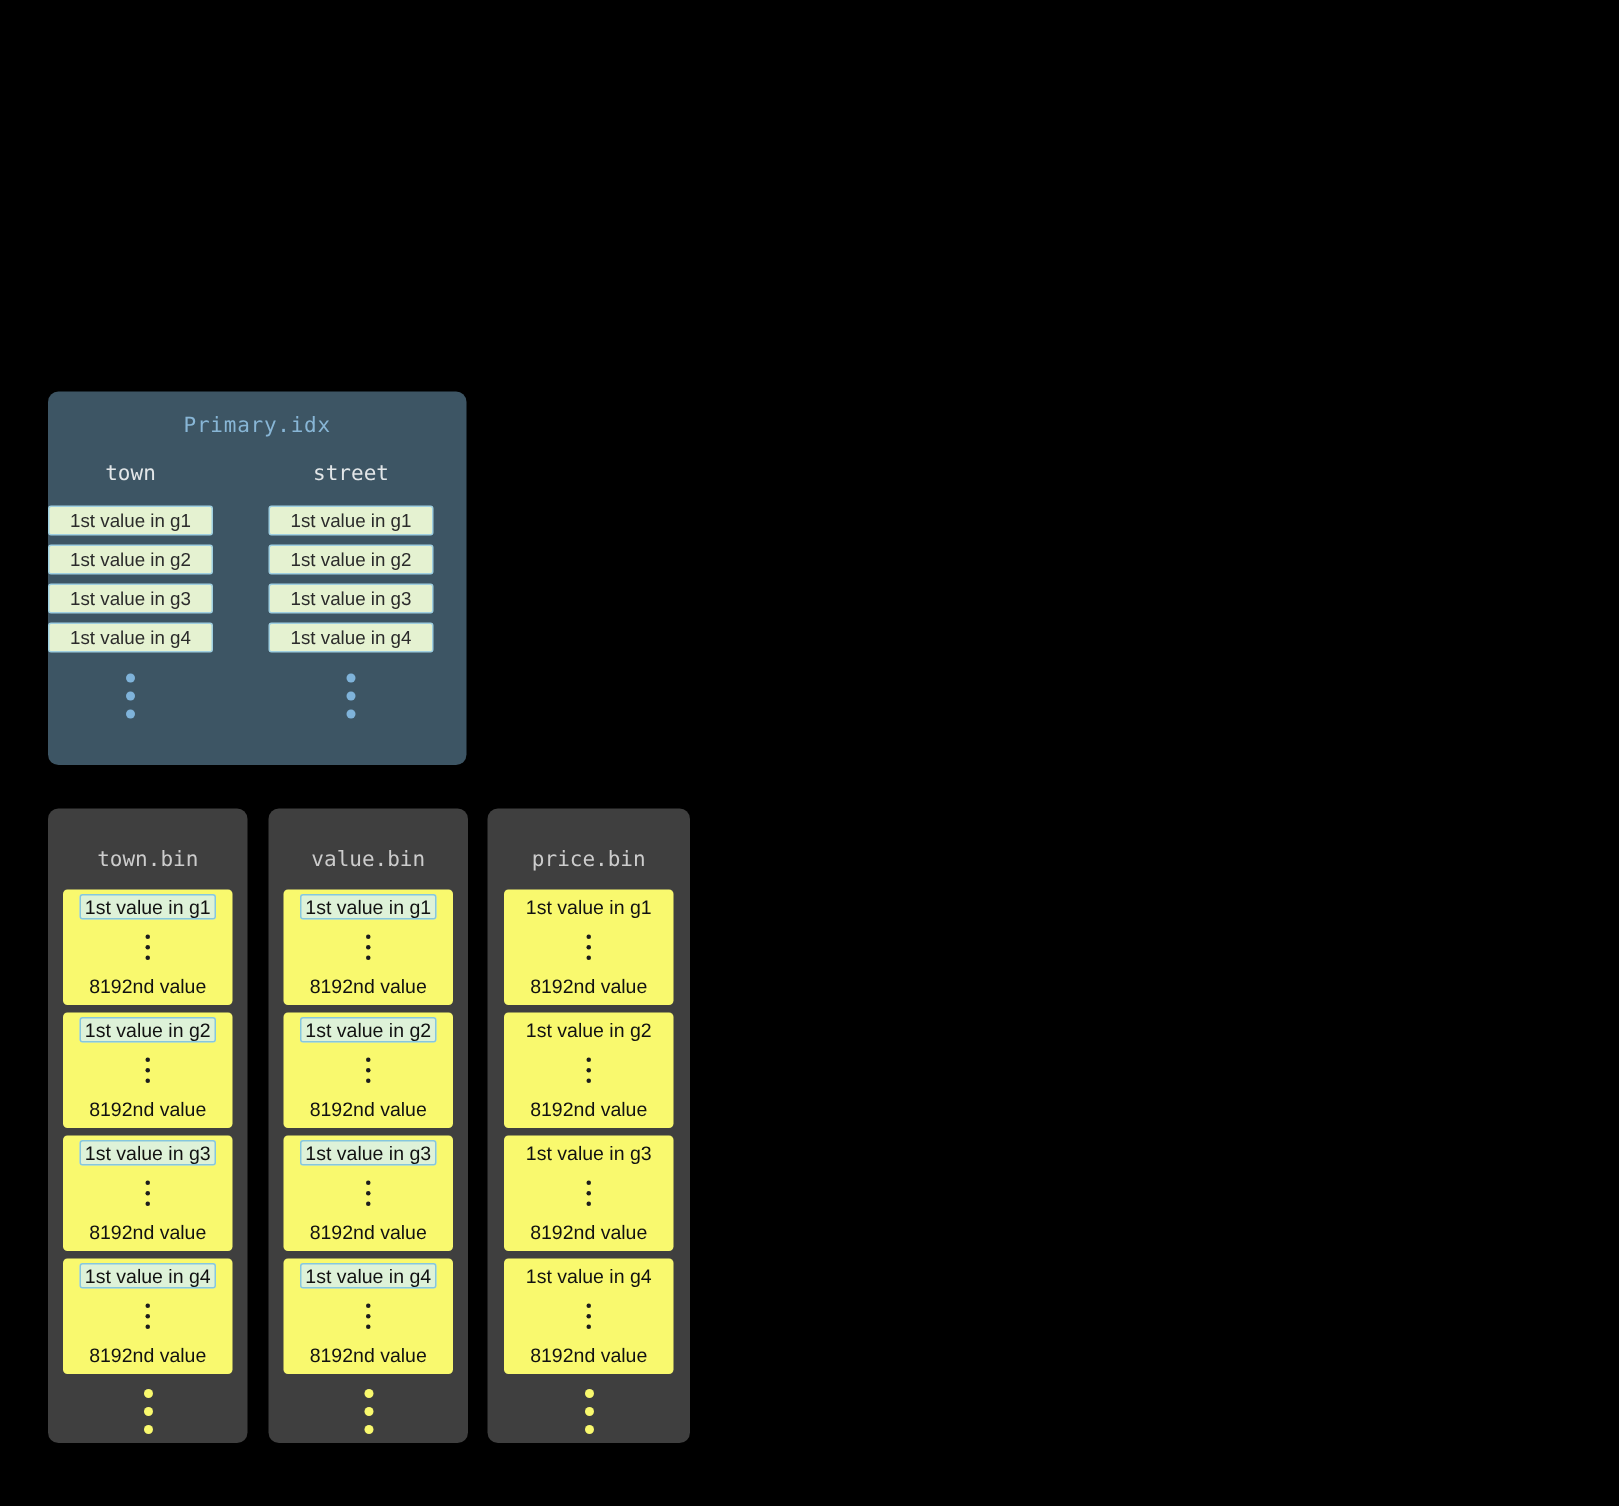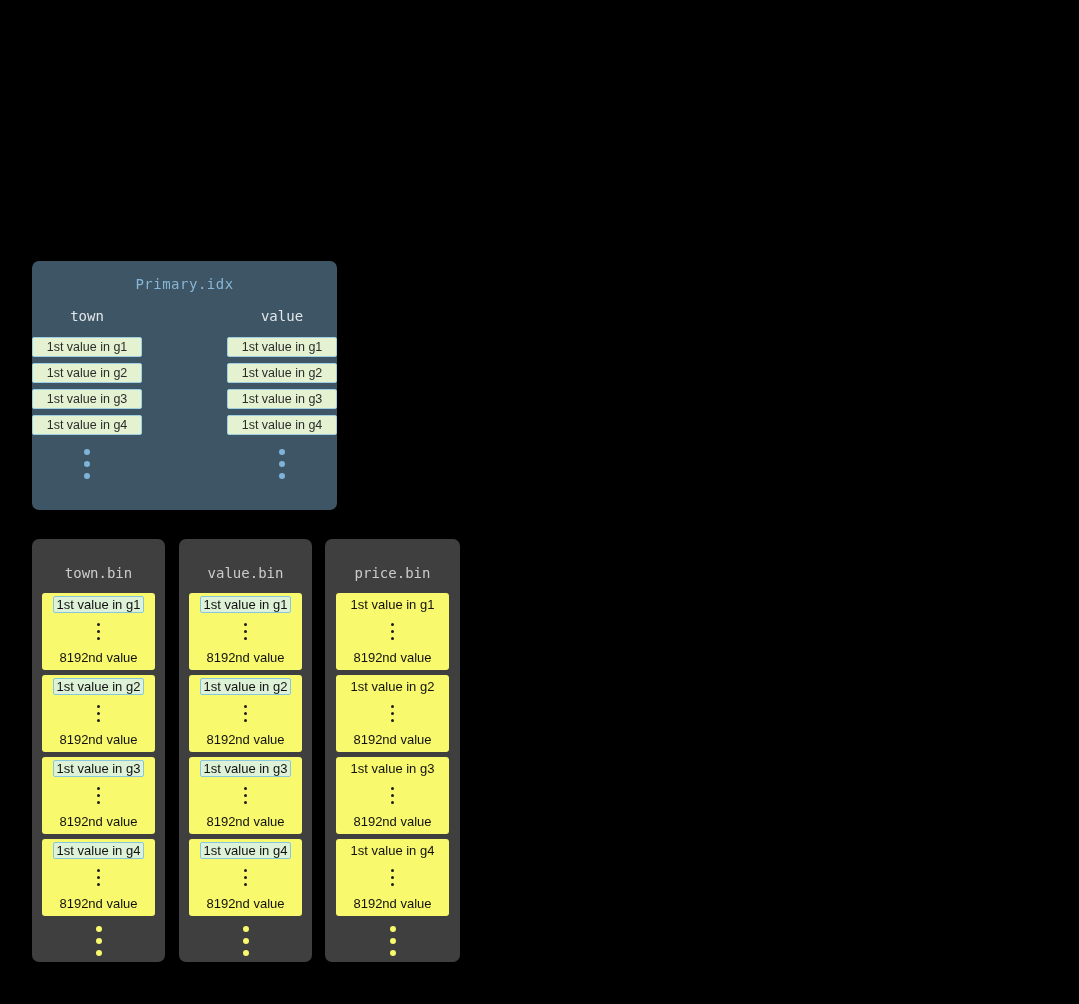--- a/index.html
+++ b/index.html
@@ -8,29 +8,29 @@
     width: 1079px; height: 1004px;
     position: relative;
     font-family: "Liberation Sans", sans-serif;
     overflow: hidden;
   }
   .mono { font-family: "DejaVu Sans Mono", monospace; }
 
   
   .primary-panel {
     position: absolute; left: 32px; top: 261px;
-    width: 305px; height: 249px;
+    width: 279px; height: 249px;
     background: #3d5564; border-radius: 7px;
   }
   .primary-title {
     color: #88b6d6; font-size: 14px; font-weight: normal;
     text-align: center; padding-top: 15px; letter-spacing: 0.5px;
   }
   .primary-columns {
-    display: flex; justify-content: space-between; gap: 37px; margin-top: 16px;
+    display: flex; justify-content: flex-start; gap: 37px; margin-top: 16px;
   }
   .primary-col { display: flex; flex-direction: column; align-items: center; width: 110px; }
   .col-header { font-size: 14px; color: #e2e6e8; margin-bottom: 13px; }
   .index-entry {
     width: 110px; height: 20px; margin-bottom: 6px;
     background: #e5f2d1; border: 1px solid #9fcfe0; border-radius: 2px;
     font-size: 12.5px; color: #2b2b2b;
     display: flex; align-items: center; justify-content: center;
     white-space: nowrap;
   }
@@ -83,21 +83,21 @@
       <div class="index-entry">1st value in g3</div>
       <div class="index-entry">1st value in g4</div>
       <div class="vdots blue-dots">
           <i></i>
           <i></i>
           <i></i>
         </div>
     </div>
 
     <div class="primary-col">
-      <div class="col-header mono">value</div>
+      <div class="col-header mono">street</div>
       <div class="index-entry">1st value in g1</div>
       <div class="index-entry">1st value in g2</div>
       <div class="index-entry">1st value in g3</div>
       <div class="index-entry">1st value in g4</div>
       <div class="vdots blue-dots">
           <i></i>
           <i></i>
           <i></i>
         </div>
     </div>

